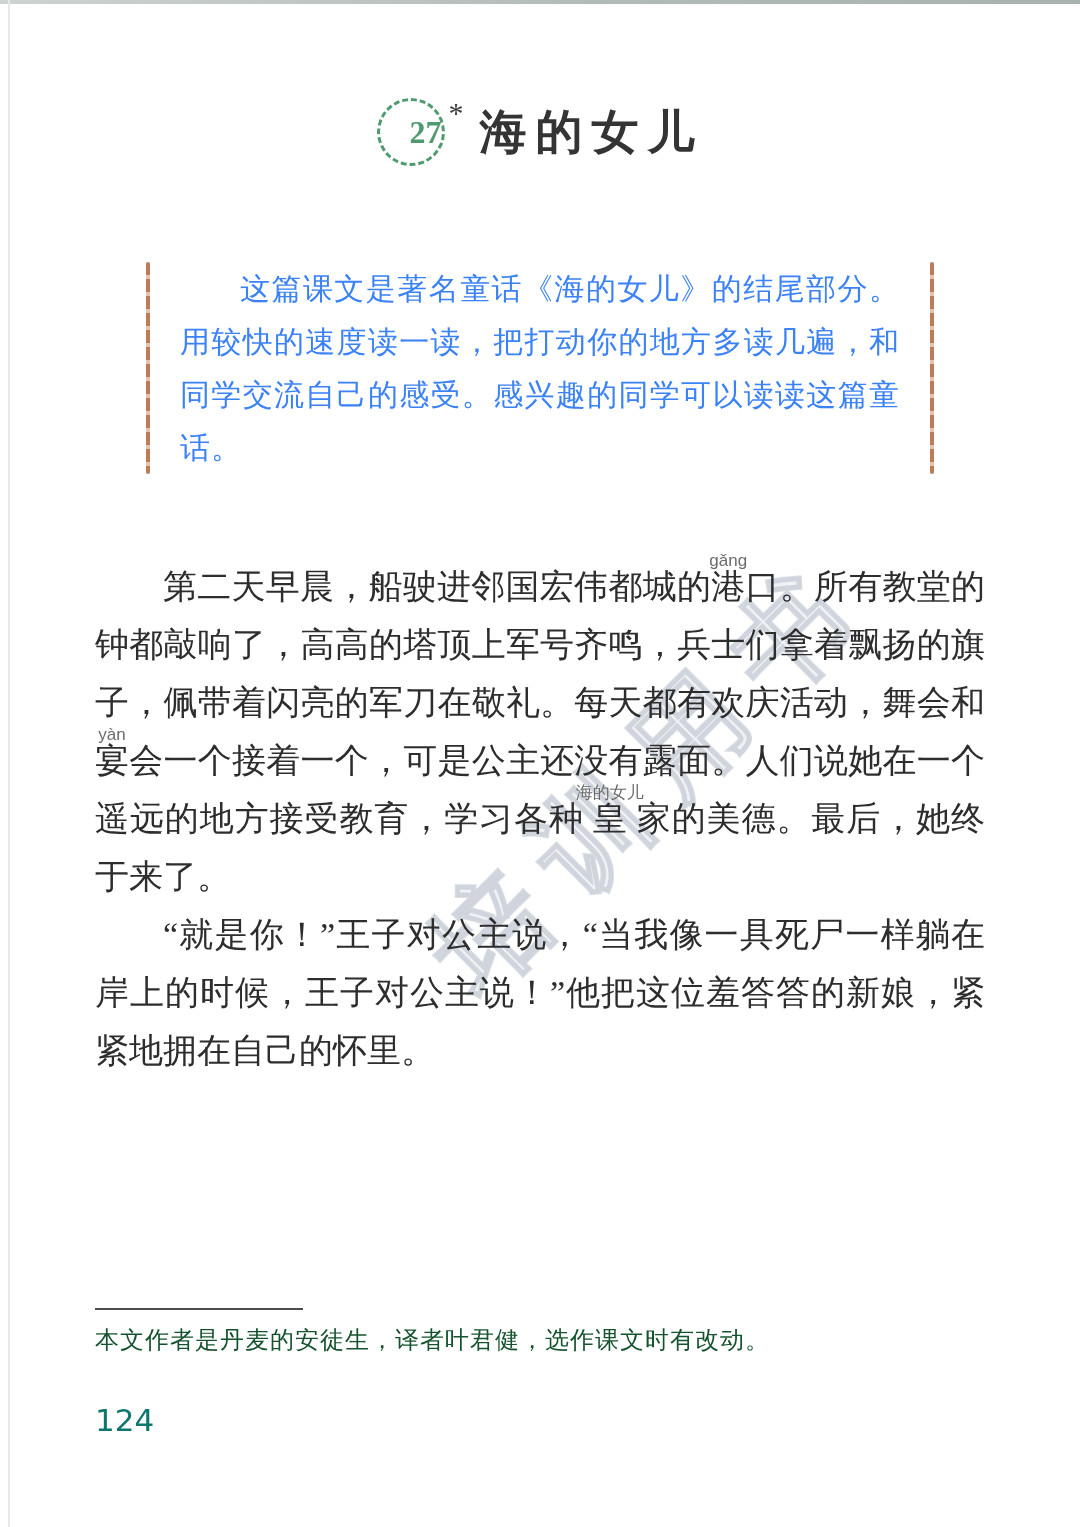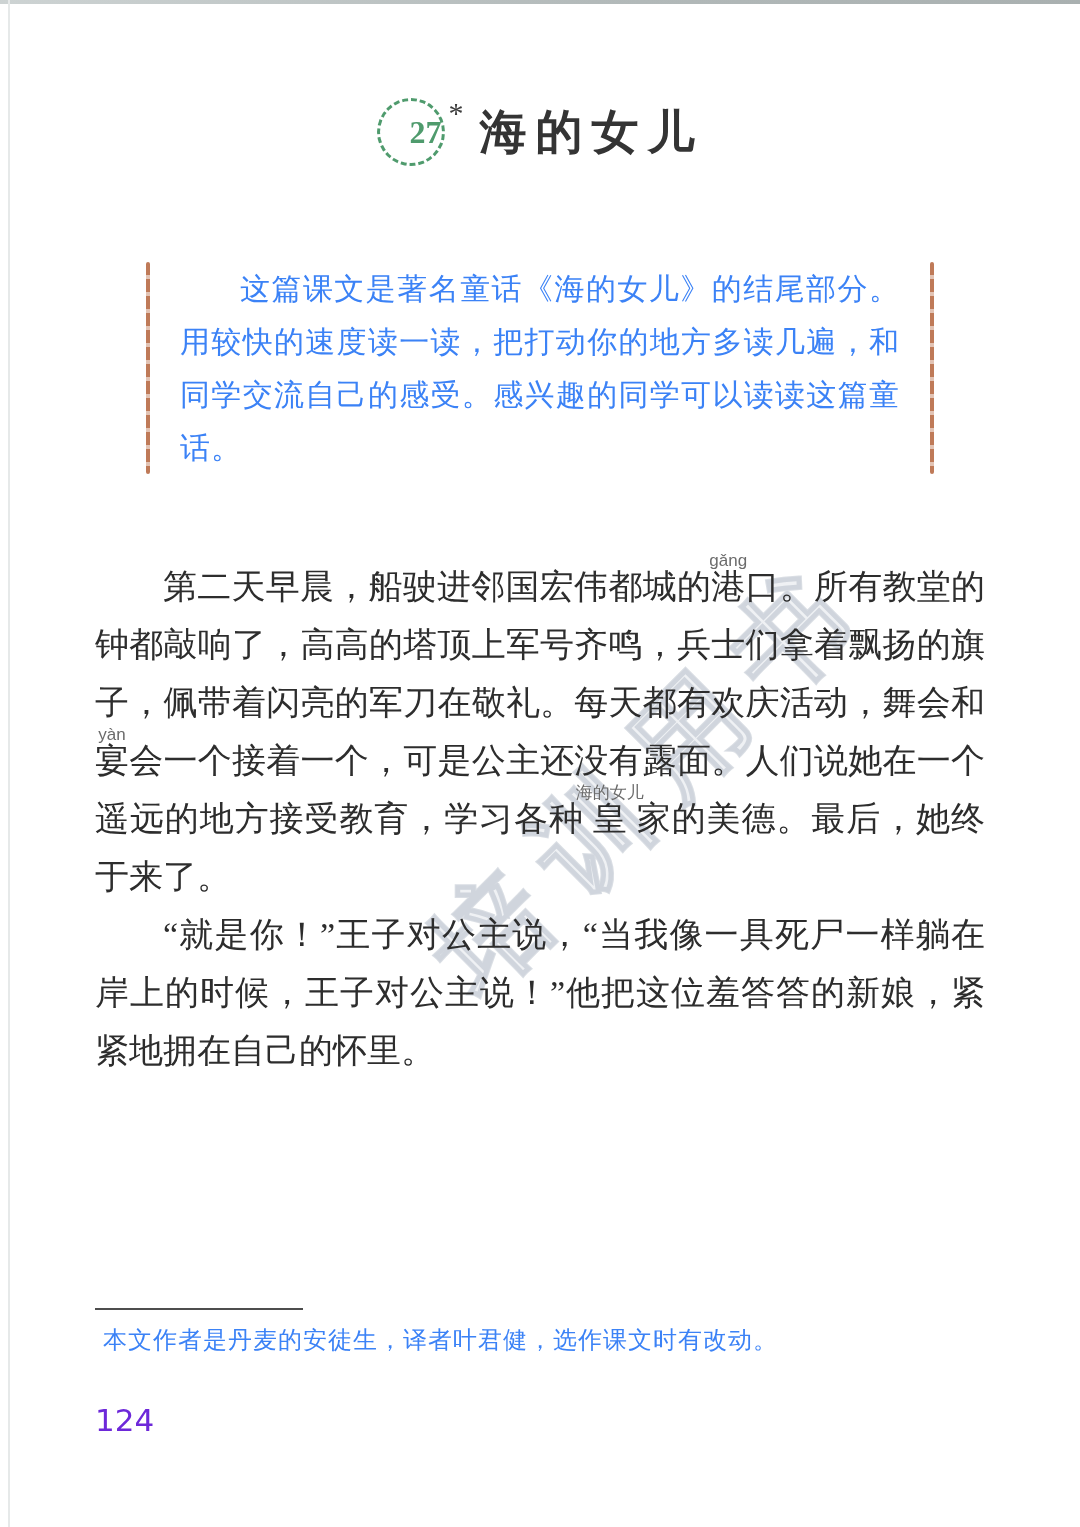--- a/index.html
+++ b/index.html
@@ -138,32 +138,32 @@
     top: 1308px;
     z-index: 2;
   }
   .footnote-divider {
     width: 208px;
     height: 0;
     border-top: 2px solid #4d4d4d;
     margin-bottom: 14px;
   }
   .footnote-text {
-    margin: 8px;
+    margin: 0;
     font-size: 24px;
-    color: #3b82f6;
+    color: #14532d;
     letter-spacing: 1px;
   }
   
   .page-number {
     position: absolute;
     left: 95px;
     top: 1402px;
     font-size: 31px;
-    color: #6d28d9;
+    color: #0f766e;
     font-family: "DejaVu Sans", "Liberation Sans", sans-serif;
     z-index: 2;
   }
 </style>
 </head>
 <body>
 
 <div class="scan-edge-top"></div>
 <div class="scan-edge-left"></div>
 

